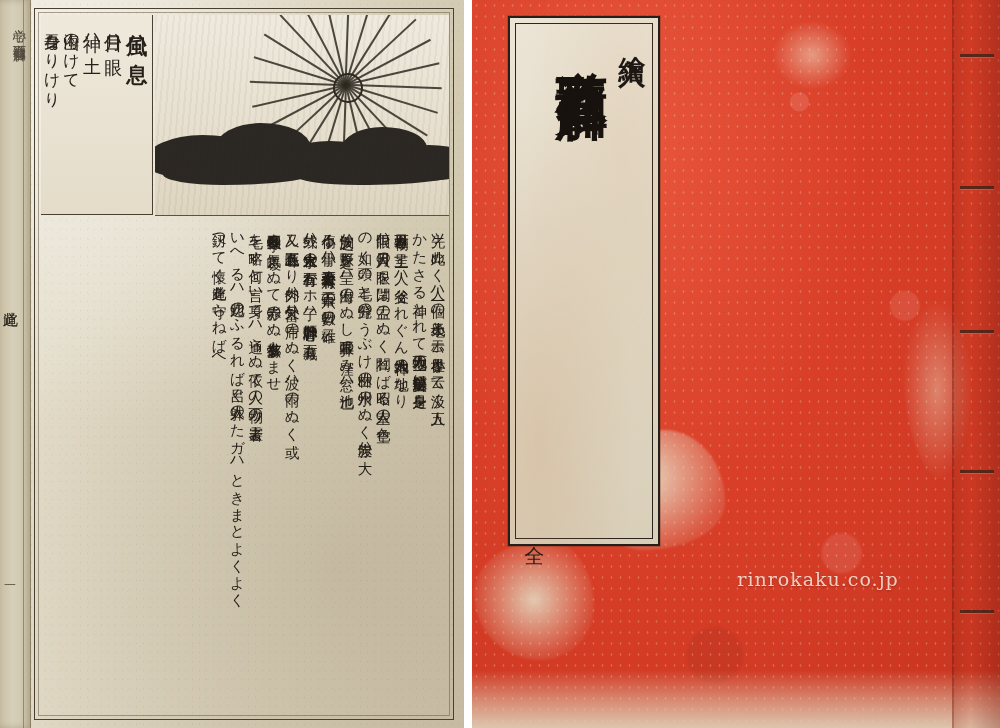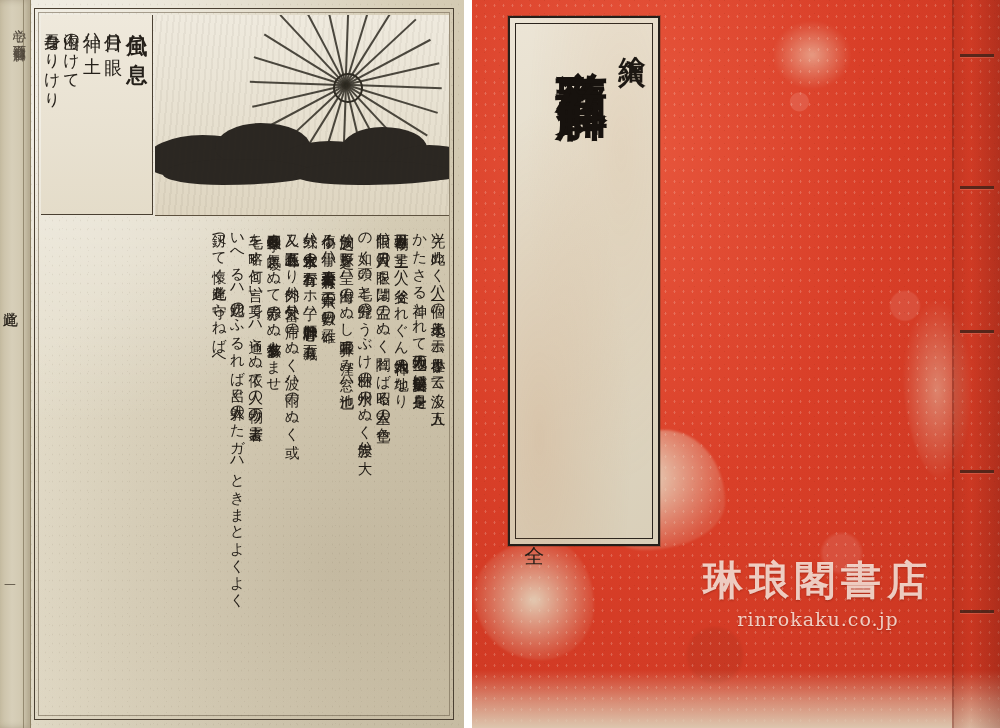--- a/index.html
+++ b/index.html
@@ -512,21 +512,20 @@
       <div class="title-slip-inner"></div>
       <div class="slip-stain"></div>
       <div class="slip-cols">
         <div class="slip-col-small">繪入</div>
         <div class="slip-col-main">道歌百首知解</div>
         <div class="slip-col-sub">全</div>
       </div>
     </div>
 
     <div class="watermark">
-      <div class="wm-jp">琳琅閣書店</div>
       <div class="wm-url">rinrokaku.co.jp</div>
     </div>
 
     <div class="fold-line"></div>
     <div class="binding-edge">
       <div class="stitch" style="top:54px;"></div>
       <div class="stitch" style="top:186px;"></div>
       <div class="stitch" style="top:330px;"></div>
       <div class="stitch" style="top:470px;"></div>
       <div class="stitch" style="top:610px;"></div>

